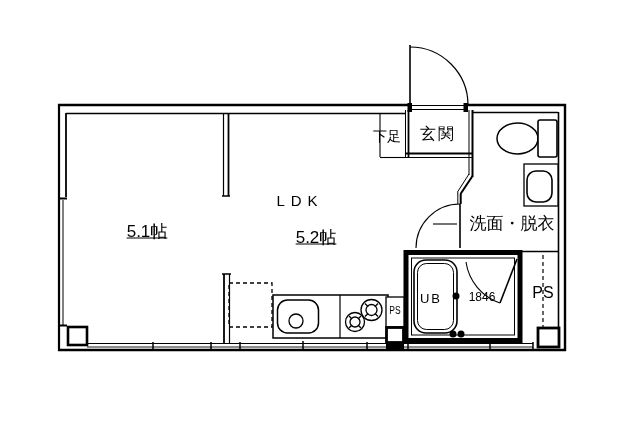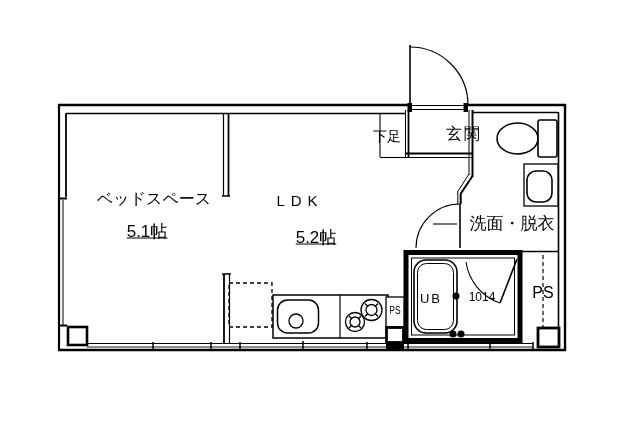--- a/index.html
+++ b/index.html
@@ -162,30 +162,29 @@
       <circle cx="371.5" cy="310" r="5.5"></circle>
       <path d="M365,303.5 l3.2,3.2 M378,303.5 l-3.2,3.2 M365,316.5 l3.2,-3.2 M378,316.5 l-3.2,-3.2"></path>
     </g>
     <g>
       <rect x="386" y="297" width="18" height="30" stroke-width="1.3" fill="#fff"></rect>
       <rect x="386.5" y="327.5" width="17" height="15" stroke-width="2.8" fill="#fff"></rect>
     </g>
     <rect x="229" y="283" width="43" height="44" stroke-width="1.3" stroke-dasharray="4 3"></rect>
   </svg>
 
-  <div class="lbl lbl-room" style="left:154px;top:199px;">ベッドスペース</div>
   <div class="lbl lbl-size" style="left:147px;top:231px;">5.1帖</div>
 
   <div class="lbl lbl-ldk" style="left:300px;top:200px;">LDK</div>
   <div class="lbl lbl-size" style="left:316px;top:237px;text-align:center;">5.2帖</div>
 
   <div class="lbl lbl-shoe" style="left:387px;top:136px;">下足</div>
-  <div class="lbl lbl-genkan" style="left:464px;top:134px;">玄関</div>
+  <div class="lbl lbl-genkan" style="left:438px;top:134px;">玄関</div>
 
   <div class="lbl lbl-wash" style="left:503px;top:223px;margin-left:9px;">洗面・脱衣</div>
 
   <div class="lbl lbl-ub" style="left:431px;top:298px;">UB</div>
-  <div class="lbl lbl-ubsize" style="left:482px;top:297px;">1014</div>
+  <div class="lbl lbl-ubsize" style="left:482px;top:297px;">1846</div>
 
   <div class="lbl lbl-ps" style="left:543px;top:293px;">PS</div>
   <div class="lbl lbl-ps-small" style="left:395px;top:311px;">PS</div>
 
 </div>
 
 </body></html>

